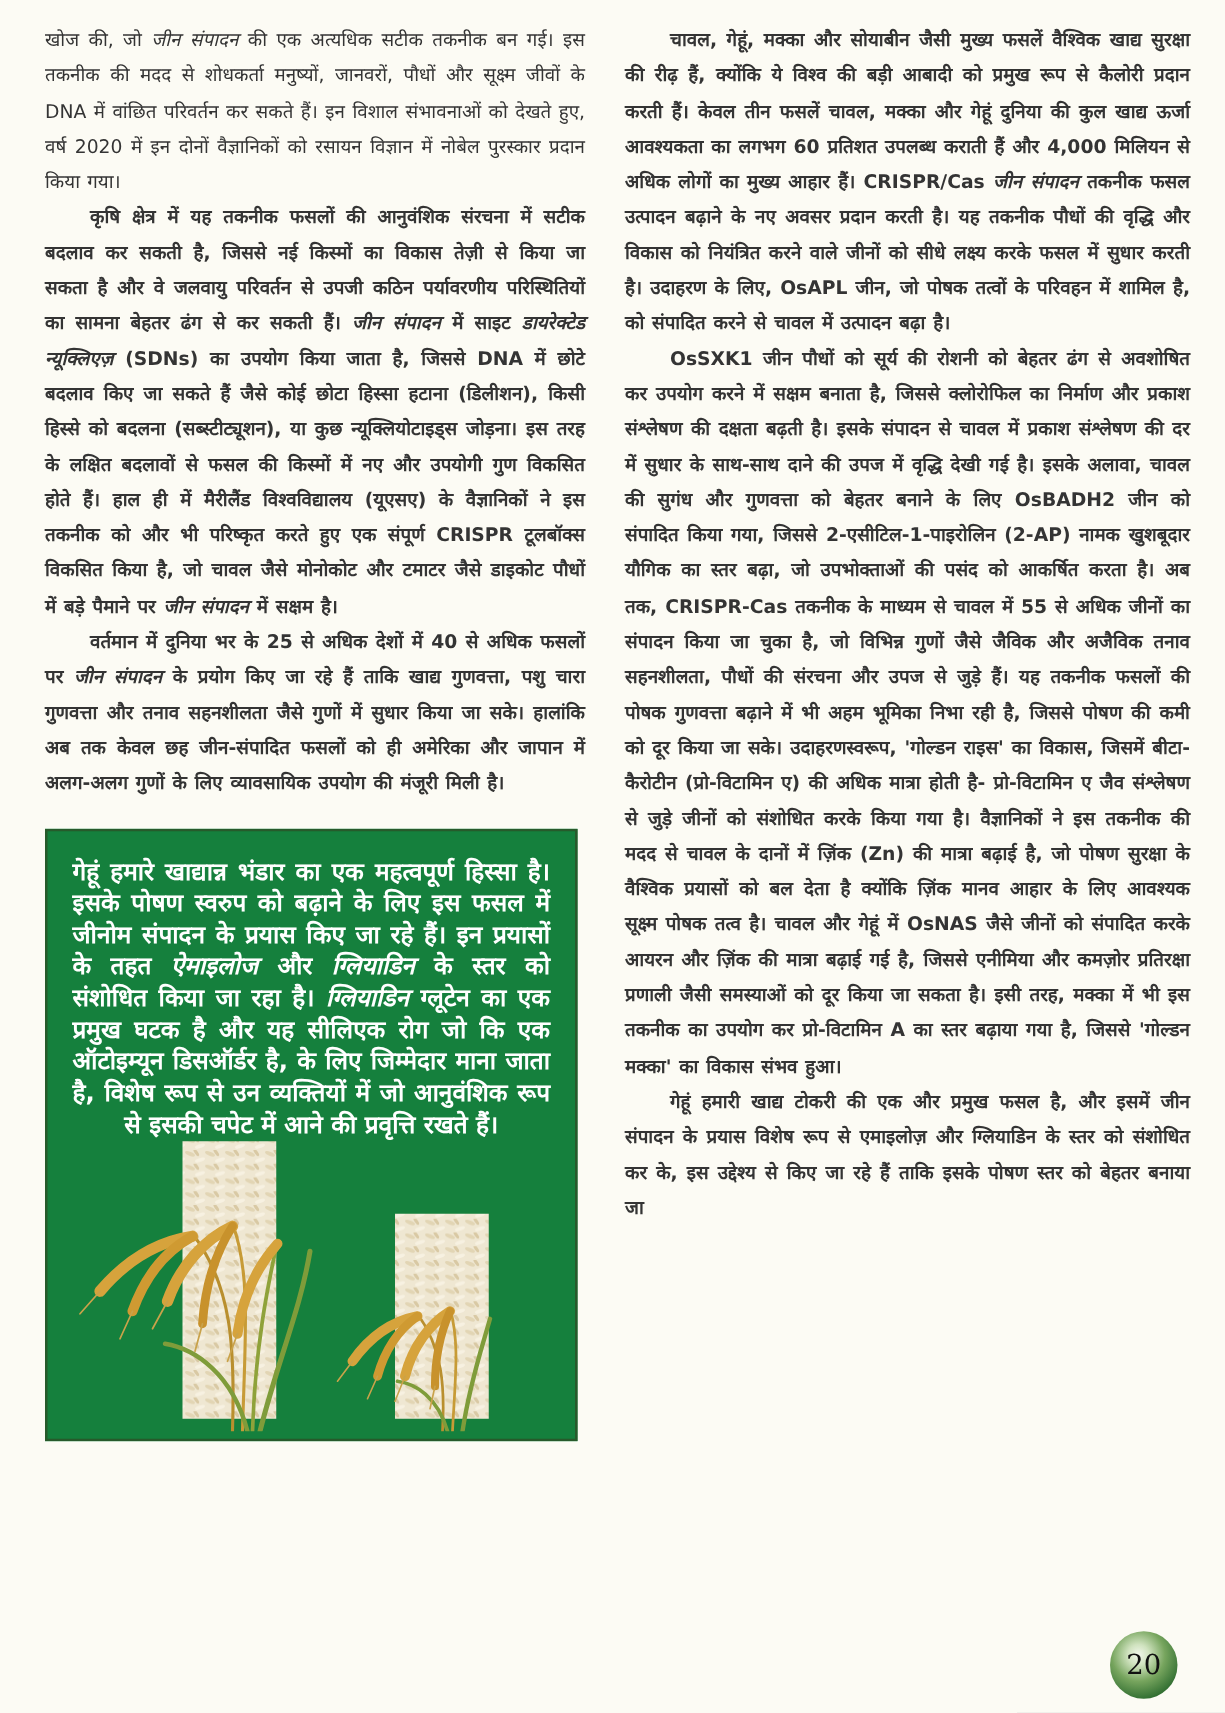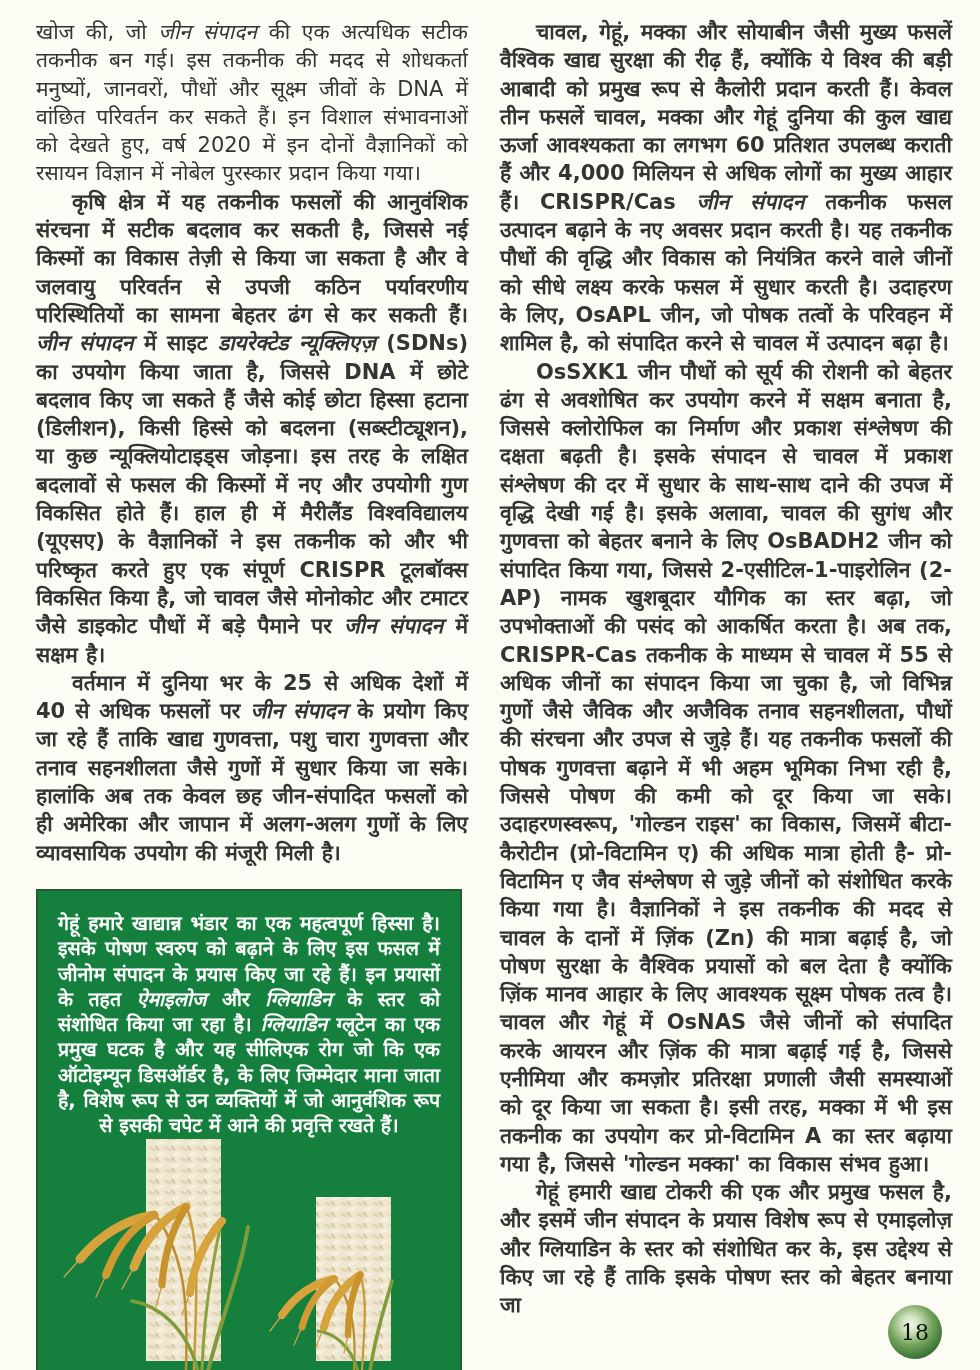--- a/index.html
+++ b/index.html
@@ -16,21 +16,21 @@
     position:absolute;
     left:36px;top:18px;
     width:916px;
     display:flex;
     gap:32px;
   }
   .col-left{width:432px;}
   .col-right{width:452px;}
   p.body-par{
     margin:0;
-    font-size:21px;
+    font-size:15px;
     line-height:28.3px;
     text-align:justify;
     word-spacing:1px;
   }
   p.body-par.indent{text-indent:36px;font-weight:bold;}
   h2.section-heading{
     margin:0 0 4px 0;
     font-size:22.5px;
     line-height:30px;
     font-weight:bold;
@@ -151,16 +151,16 @@
 
     <div class="col-right">
       <p class="body-par indent"><span>चावल, गेहूं, मक्का और सोयाबीन जैसी मुख्य फसलें वैश्विक खाद्य सुरक्षा की रीढ़ हैं, क्योंकि ये विश्व की बड़ी आबादी को प्रमुख रूप से कैलोरी प्रदान करती हैं। केवल तीन फसलें चावल, मक्का और गेहूं दुनिया की कुल खाद्य ऊर्जा आवश्यकता का लगभग 60 प्रतिशत उपलब्ध कराती हैं और 4,000 मिलियन से अधिक लोगों का मुख्य आहार हैं। CRISPR/Cas </span><span style="font-style: italic;">जीन संपादन</span><span> तकनीक फसल उत्पादन बढ़ाने के नए अवसर प्रदान करती है। यह तकनीक पौधों की वृद्धि और विकास को नियंत्रित करने वाले जीनों को सीधे लक्ष्य करके फसल में सुधार करती है। उदाहरण के लिए, OsAPL जीन, जो पोषक तत्वों के परिवहन में शामिल है, को संपादित करने से चावल में उत्पादन बढ़ा है।</span></p>
       <p class="body-par indent"><span>OsSXK1 जीन पौधों को सूर्य की रोशनी को बेहतर ढंग से अवशोषित कर उपयोग करने में सक्षम बनाता है, जिससे क्लोरोफिल का निर्माण और प्रकाश संश्लेषण की दक्षता बढ़ती है। इसके संपादन से चावल में प्रकाश संश्लेषण की दर में सुधार के साथ-साथ दाने की उपज में वृद्धि देखी गई है। इसके अलावा, चावल की सुगंध और गुणवत्ता को बेहतर बनाने के लिए OsBADH2 जीन को संपादित किया गया, जिससे 2-एसीटिल-1-पाइरोलिन (2-AP) नामक खुशबूदार यौगिक का स्तर बढ़ा, जो उपभोक्ताओं की पसंद को आकर्षित करता है। अब तक, CRISPR-Cas तकनीक के माध्यम से चावल में 55 से अधिक जीनों का संपादन किया जा चुका है, जो विभिन्न गुणों जैसे जैविक और अजैविक तनाव सहनशीलता, पौधों की संरचना और उपज से जुड़े हैं। यह तकनीक फसलों की पोषक गुणवत्ता बढ़ाने में भी अहम भूमिका निभा रही है, जिससे पोषण की कमी को दूर किया जा सके। उदाहरणस्वरूप, 'गोल्डन राइस' का विकास, जिसमें बीटा-कैरोटीन (प्रो-विटामिन ए) की अधिक मात्रा होती है- प्रो-विटामिन ए जैव संश्लेषण से जुड़े जीनों को संशोधित करके किया गया है। वैज्ञानिकों ने इस तकनीक की मदद से चावल के दानों में ज़िंक (Zn) की मात्रा बढ़ाई है, जो पोषण सुरक्षा के वैश्विक प्रयासों को बल देता है क्योंकि ज़िंक मानव आहार के लिए आवश्यक सूक्ष्म पोषक तत्व है। चावल और गेहूं में OsNAS जैसे जीनों को संपादित करके आयरन और ज़िंक की मात्रा बढ़ाई गई है, जिससे एनीमिया और कमज़ोर प्रतिरक्षा प्रणाली जैसी समस्याओं को दूर किया जा सकता है। इसी तरह, मक्का में भी इस तकनीक का उपयोग कर प्रो-विटामिन A का स्तर बढ़ाया गया है, जिससे 'गोल्डन मक्का' का विकास संभव हुआ।</span></p>
       <p class="body-par indent"><span>गेहूं हमारी खाद्य टोकरी की एक और प्रमुख फसल है, और इसमें जीन संपादन के प्रयास विशेष रूप से एमाइलोज़ और ग्लियाडिन के स्तर को संशोधित कर के, इस उद्देश्य से किए जा रहे हैं ताकि इसके पोषण स्तर को बेहतर बनाया जा</span></p>
     </div>
   </div>
 
 
   <div class="page-badge">
-    <span>18</span>
+    <span>20</span>
   </div>
 
 </div>
 
 </body></html>

